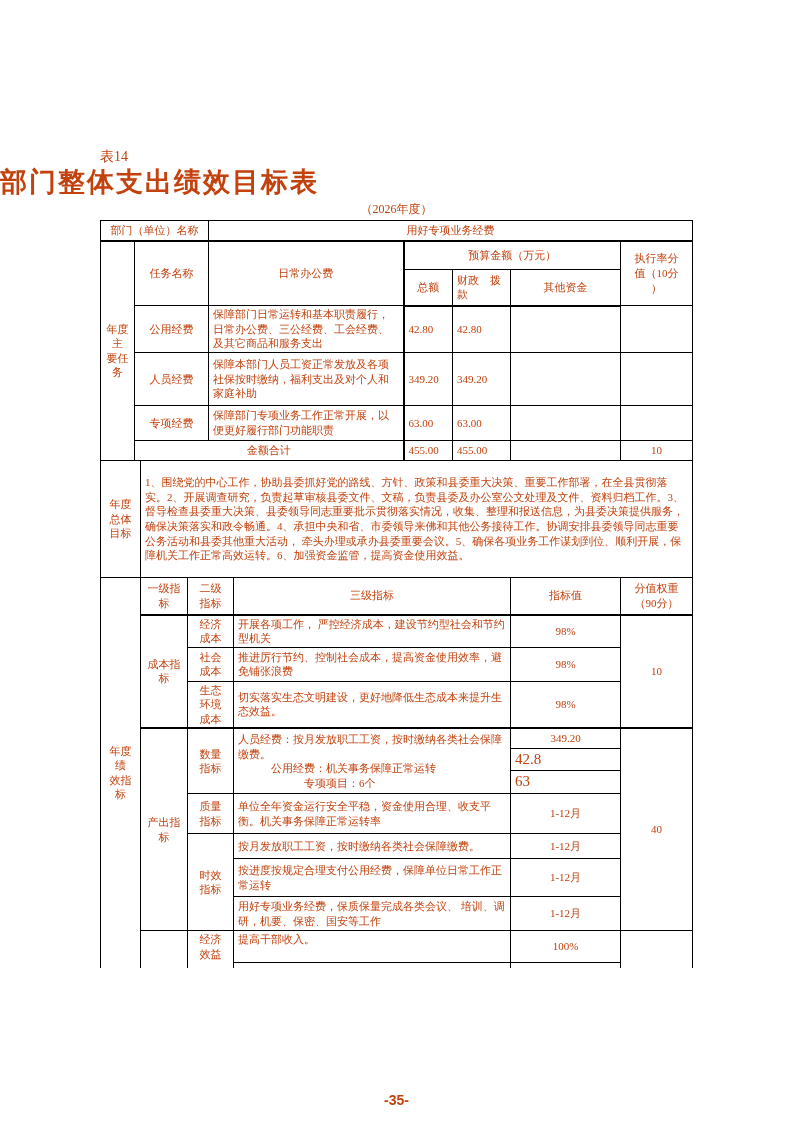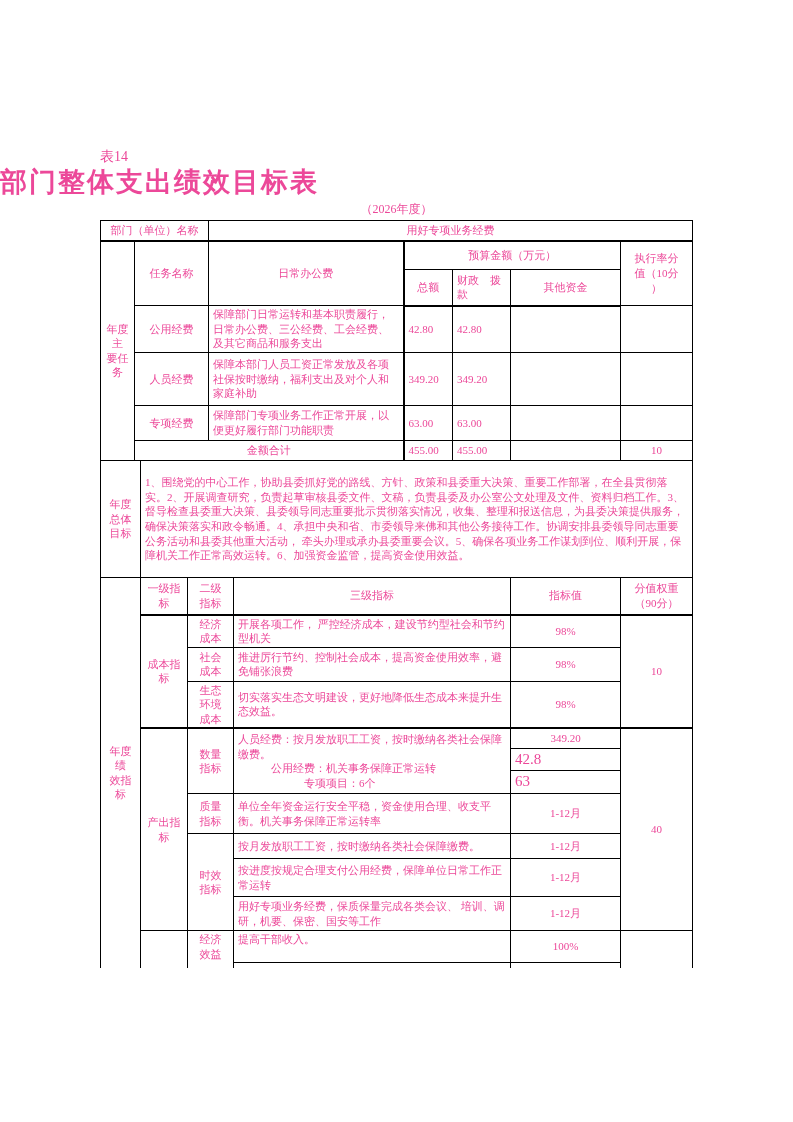--- a/index.html
+++ b/index.html
@@ -1,17 +1,17 @@
 <!DOCTYPE html>
 <html><head>
 <meta charset="utf-8">
 <style>
   html,body{margin:0;padding:0;background:#888;}
   #page{position:relative;width:793px;height:1122px;background:#ffffff;margin:0 auto;
-        font-family:"Liberation Serif","DejaVu Serif",serif;color:#ec4899;}
+        font-family:"Liberation Serif","DejaVu Serif",serif;color:#c2410c;}
   #table-label{position:absolute;left:100px;top:148px;font-size:14px;}
   #doc-title{position:absolute;left:0;top:164px;width:100%;
              font-size:27px;font-weight:bold;letter-spacing:2px;
              font-family:Liberation Sans, sans-serif;}
   #doc-subtitle{position:absolute;left:0;top:201px;width:100%;text-align:center;font-size:12px;}
   #tables{position:absolute;left:100px;top:220px;width:592px;}
   table.doc{border-collapse:collapse;table-layout:fixed;width:592px;font-size:11px;line-height:1.32;}
   table.doc + table.doc{margin-top:-1px;}
   table.doc td{border:1px solid #000;padding:1px 4px;vertical-align:middle;overflow:hidden;}
   .ctr{text-align:center;}
@@ -213,13 +213,14 @@
         <td></td>
         <td></td>
         <td></td>
         <td></td>
         <td></td>
       </tr>
     </tbody>
       </table>
   </div>
 
+  <div id="page-number">-35-</div>
 </div>
 
 </body></html>

